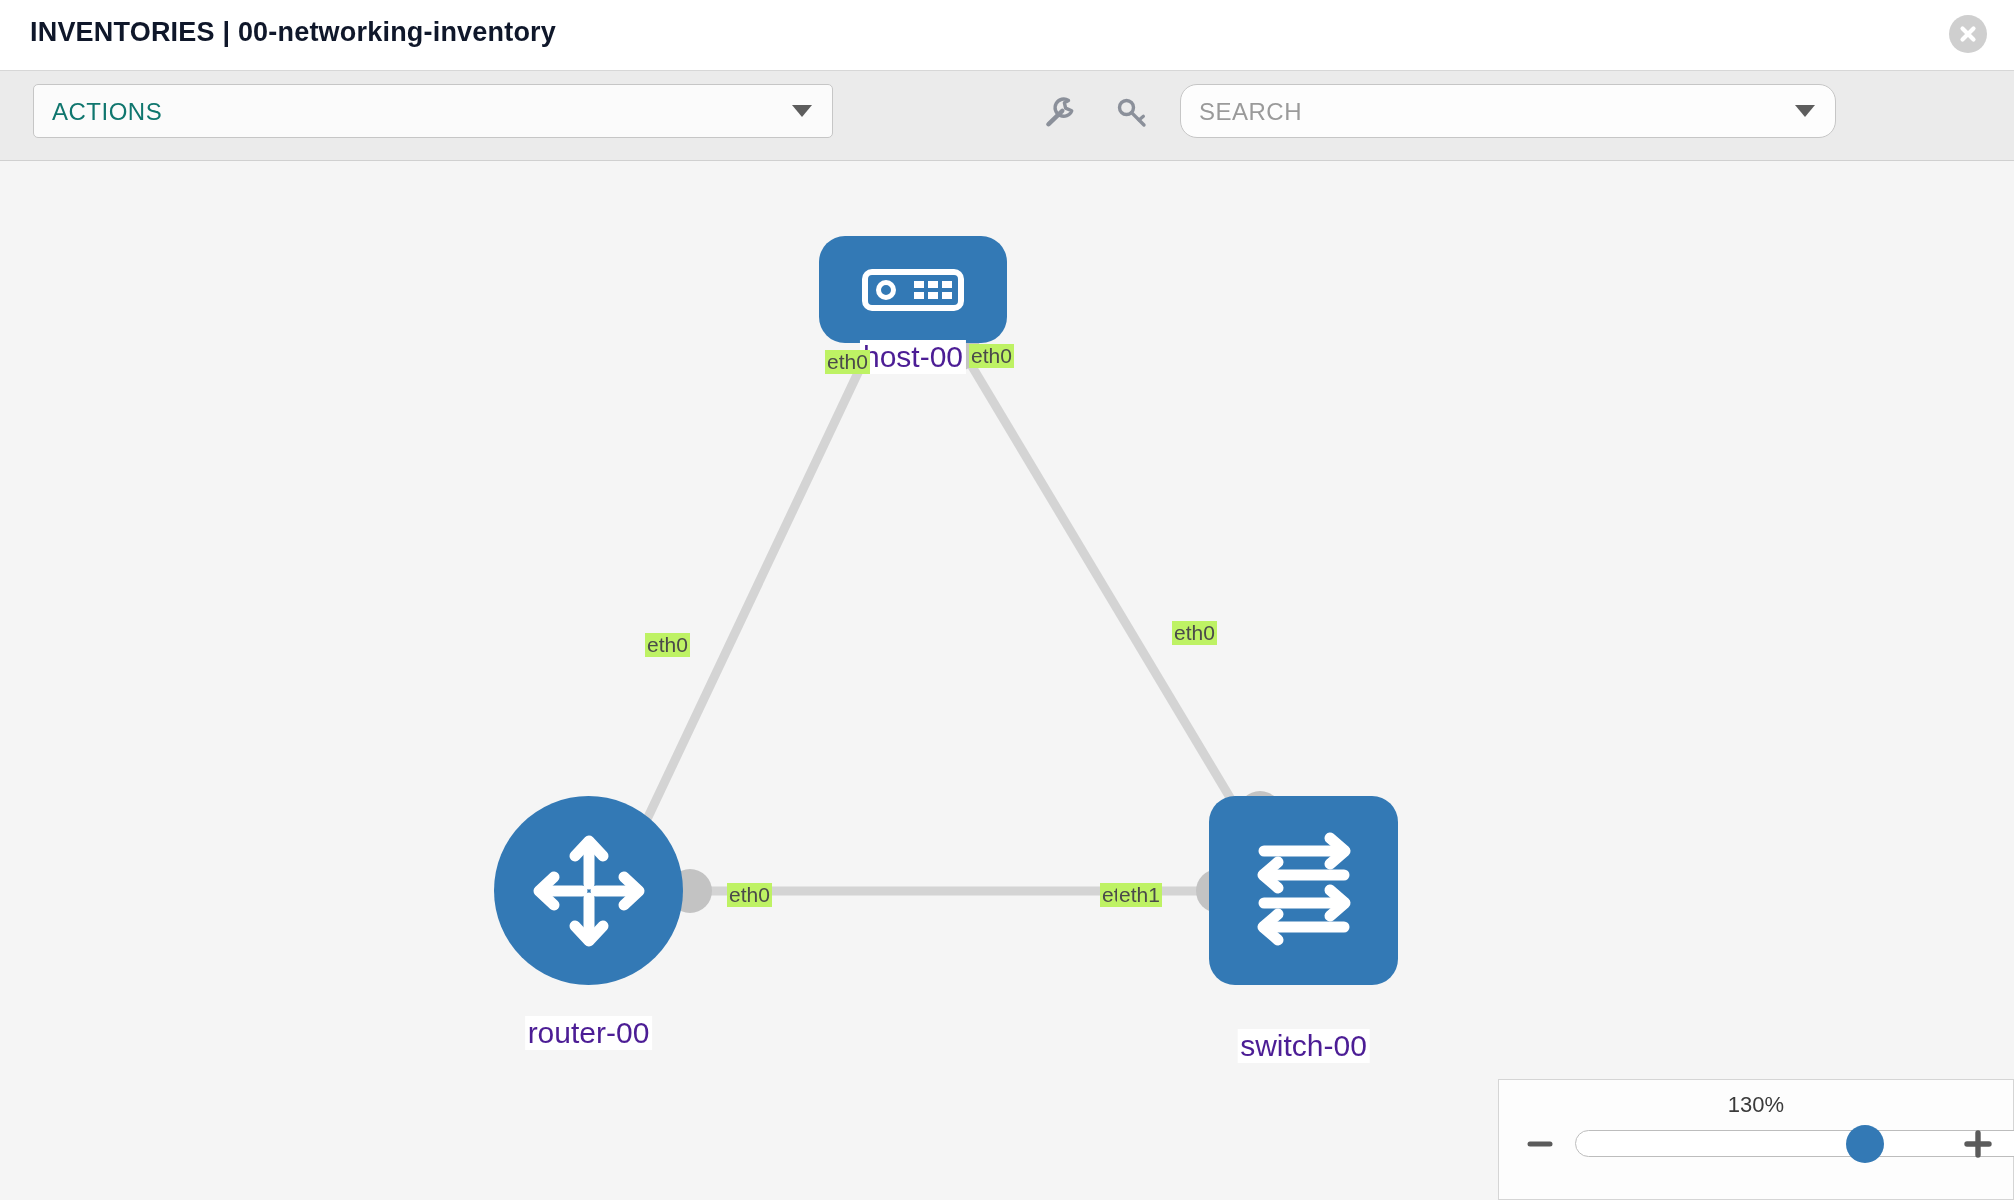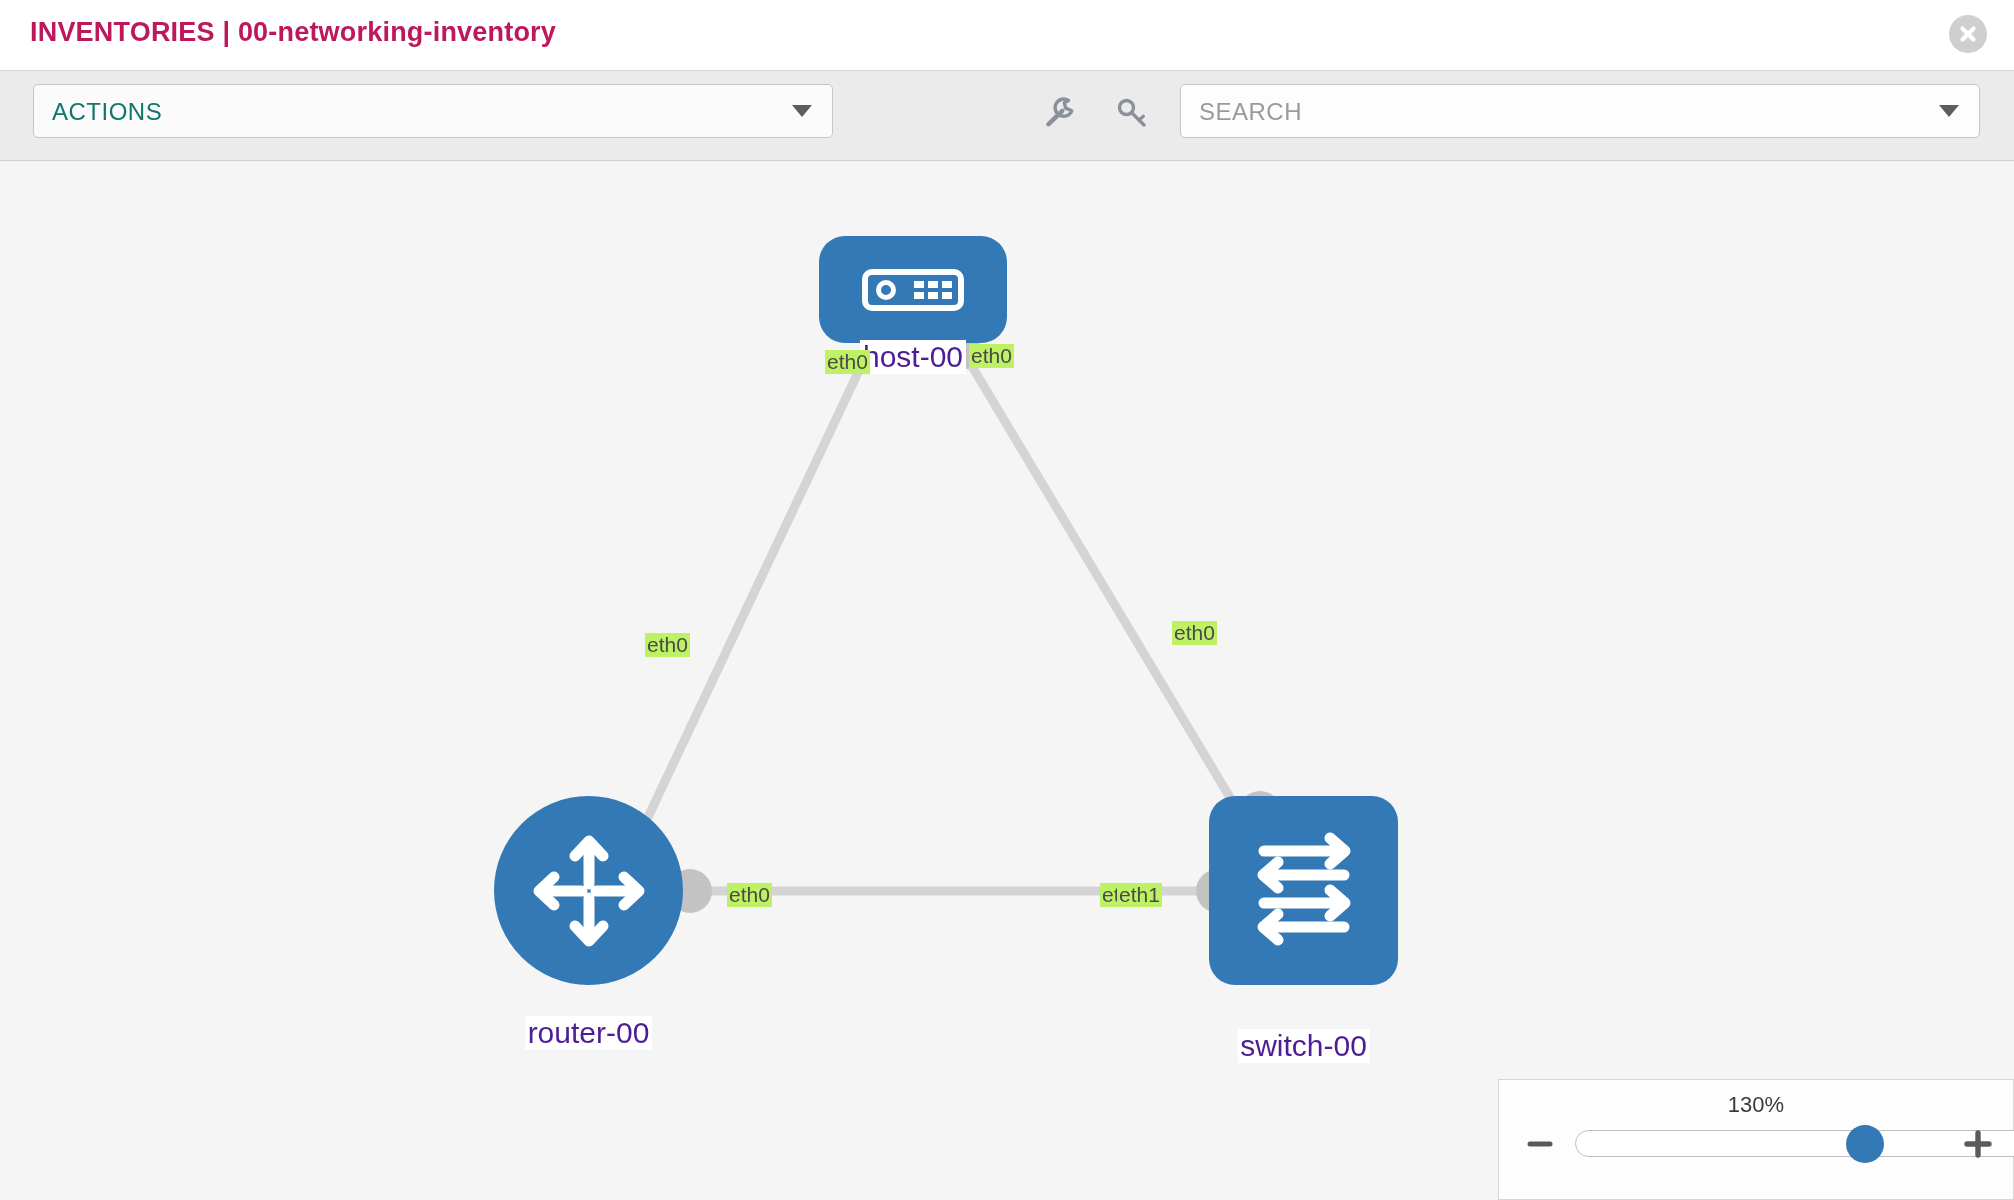--- a/index.html
+++ b/index.html
@@ -13,21 +13,21 @@
 
   
   .header {
     position: absolute; left: 0; top: 0; width: 2014px; height: 71px;
     background: #ffffff;
     border-bottom: 1px solid #d7d7d7;
   }
   .header-title {
     position: absolute; left: 30px; top: 17px;
     font-size: 27px; font-weight: bold; letter-spacing: .2px;
-    color: #be185d; white-space: nowrap;
+    color: #0f172a; white-space: nowrap;
   }
   .close-btn {
     position: absolute; right: 27px; top: 15px;
     width: 38px; height: 38px; border-radius: 50%;
     background: #cfcfcf;
     display: flex; align-items: center; justify-content: center;
     cursor: pointer;
   }
   .close-btn svg { display: block; }
 
@@ -58,23 +58,23 @@
     position: absolute; top: 93px;
     width: 46px; height: 40px;
     display: flex; align-items: center; justify-content: center;
     cursor: pointer; color: #8b909a;
   }
   .tool-icon.wrench { left: 1036px; }
   .tool-icon.key    { left: 1109px; }
 
   .search-field {
     position: absolute; left: 1180px; top: 84px;
-    width: 800px; height: 54px;
+    width: 656px; height: 54px;
     background: #fdfdfd;
-    border: 1px solid #c6c6c6; border-radius: 5px;
+    border: 1px solid #c6c6c6; border-radius: 17px;
   }
   .search-field .label {
     position: absolute; left: 18px; top: 13px;
     font-size: 24px; color: #9a9a9a; letter-spacing: .5px;
   }
 
   
   .canvas {
     position: absolute; left: 0; top: 161px;
     width: 2014px; height: 1039px;

